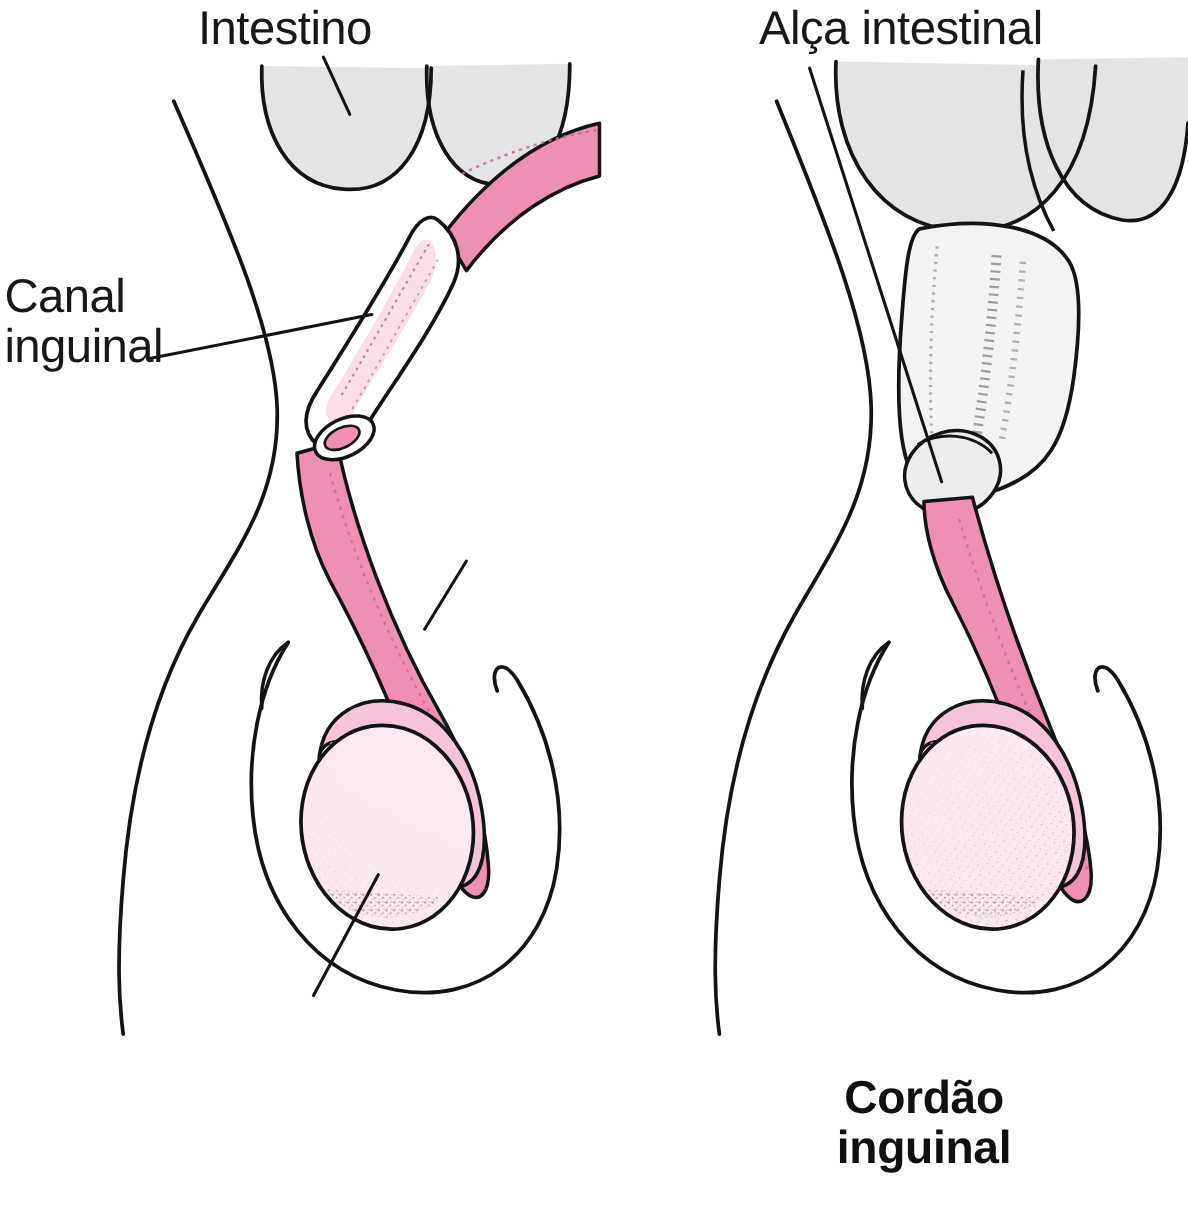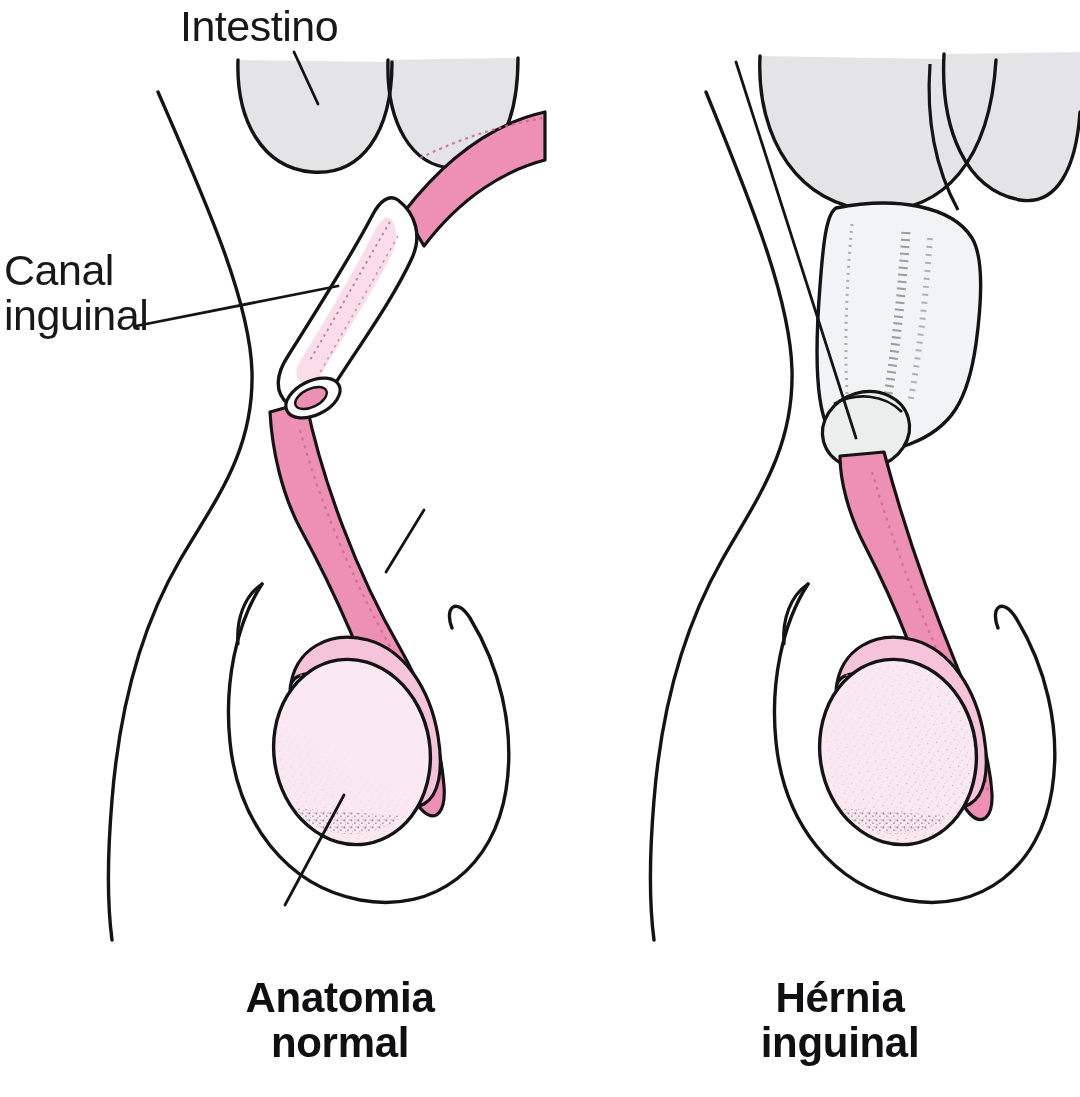--- a/index.html
+++ b/index.html
@@ -191,25 +191,24 @@
     </g>
 
     <g stroke="#141414" stroke-width="2.8" fill="none" stroke-linecap="round">
       <line x1="736" y1="62" x2="856" y2="438"></line>
     </g>
   </g>
 </svg>
 
 <div class="lbl" id="lbl-intestino">Intestino</div>
 
+<div class="lbl" id="lbl-alca">Alça intestinal</div>
 
 <div class="lbl" id="lbl-canal">Canal
 inguinal</div>
 
 
 
-<div class="cap" id="cap-left">Anatomia
-normal</div>
-
-<div class="cap" id="cap-right">Hérnia
+
+<div class="cap" id="cap-right">Cordão
 inguinal</div>
 
 </div>
 
 </body></html>

